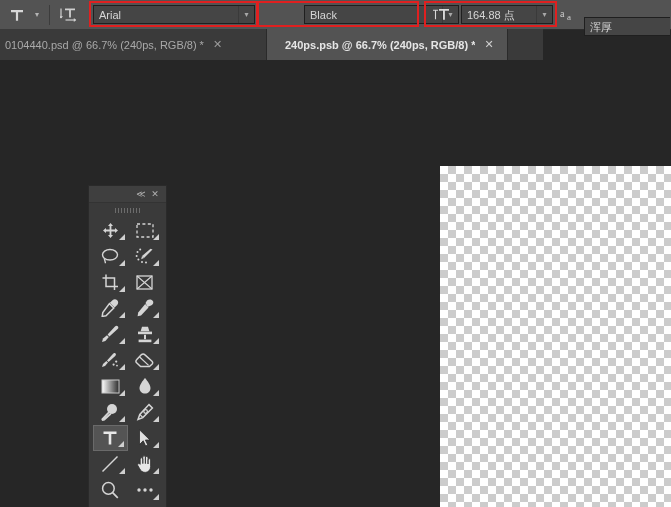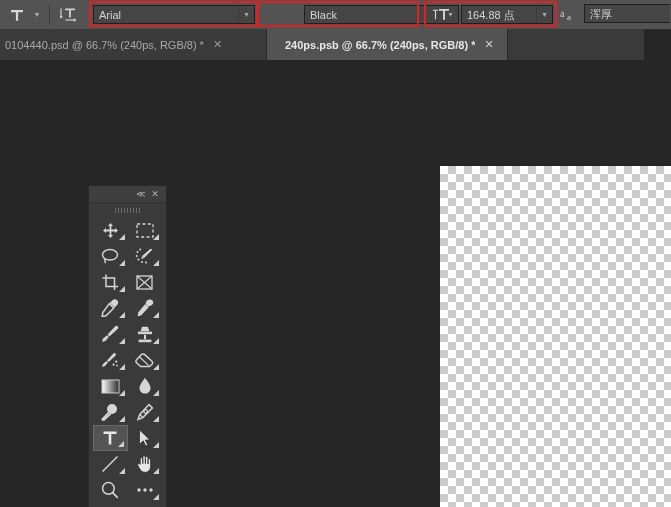--- a/index.html
+++ b/index.html
@@ -52,21 +52,21 @@
     width:22px;display:flex;align-items:center;justify-content:center;
     color:#d8d8d8;font-size:13px;font-family:"Liberation Serif",serif;
   }
   .aa-icon{
     width:24px;display:flex;align-items:center;justify-content:center;
     color:#d0d0d0;font-size:12px;font-family:"Liberation Serif",serif;
   }
 
   
   .tabbar{
-    position:absolute;left:0;top:29px;width:644px;height:31px;
+    position:absolute;left:0;top:29px;width:543px;height:31px;
     background:#3a3a3a;display:flex;align-items:stretch;
     border-bottom:7px solid #5eead4;
   }
   .tab{
     display:flex;align-items:center;padding:0 8px 0 9px;
     font-size:11px;color:#b9b9b9;white-space:nowrap;
     border-right:1px solid #2a2a2a;position:relative;
   }
   .tab.inactive{background:#3a3a3a;color:#a9a9a9;}
   .tab.active{background:#535353;color:#e6e6e6;font-weight:bold;}
@@ -199,21 +199,21 @@
       <div class="arr">▾</div>
     </div>
 
     <div class="aa-icon" style="position:absolute;left:558px;top:5px;height:18px;">
       <svg width="20" height="15" viewBox="0 0 20 15">
         <text x="0" y="10" font-family="Liberation Serif, serif" font-size="10" fill="#d0d0d0">a</text>
         <text x="7" y="13" font-family="Liberation Serif, serif" font-size="9" fill="#d0d0d0">a</text>
       </svg>
     </div>
 
-    <div class="combo" style="position:absolute;left:584px;top:4px;width:86px;border-right:none;">
+    <div class="combo" style="position:absolute;left:584px;top:17px;width:86px;border-right:none;">
       <div class="val">浑厚</div>
     </div>
 
     <div class="red-box" style="left:89px;top:1px;width:170px;height:26px;"></div>
     <div class="red-box" style="left:256px;top:1px;width:163px;height:26px;"></div>
     <div class="red-box" style="left:424px;top:1px;width:133px;height:26px;"></div>
   </div>
 
   <div class="tabbar">
     <div class="tab inactive" style="width:253px;margin-left:-4px;">

